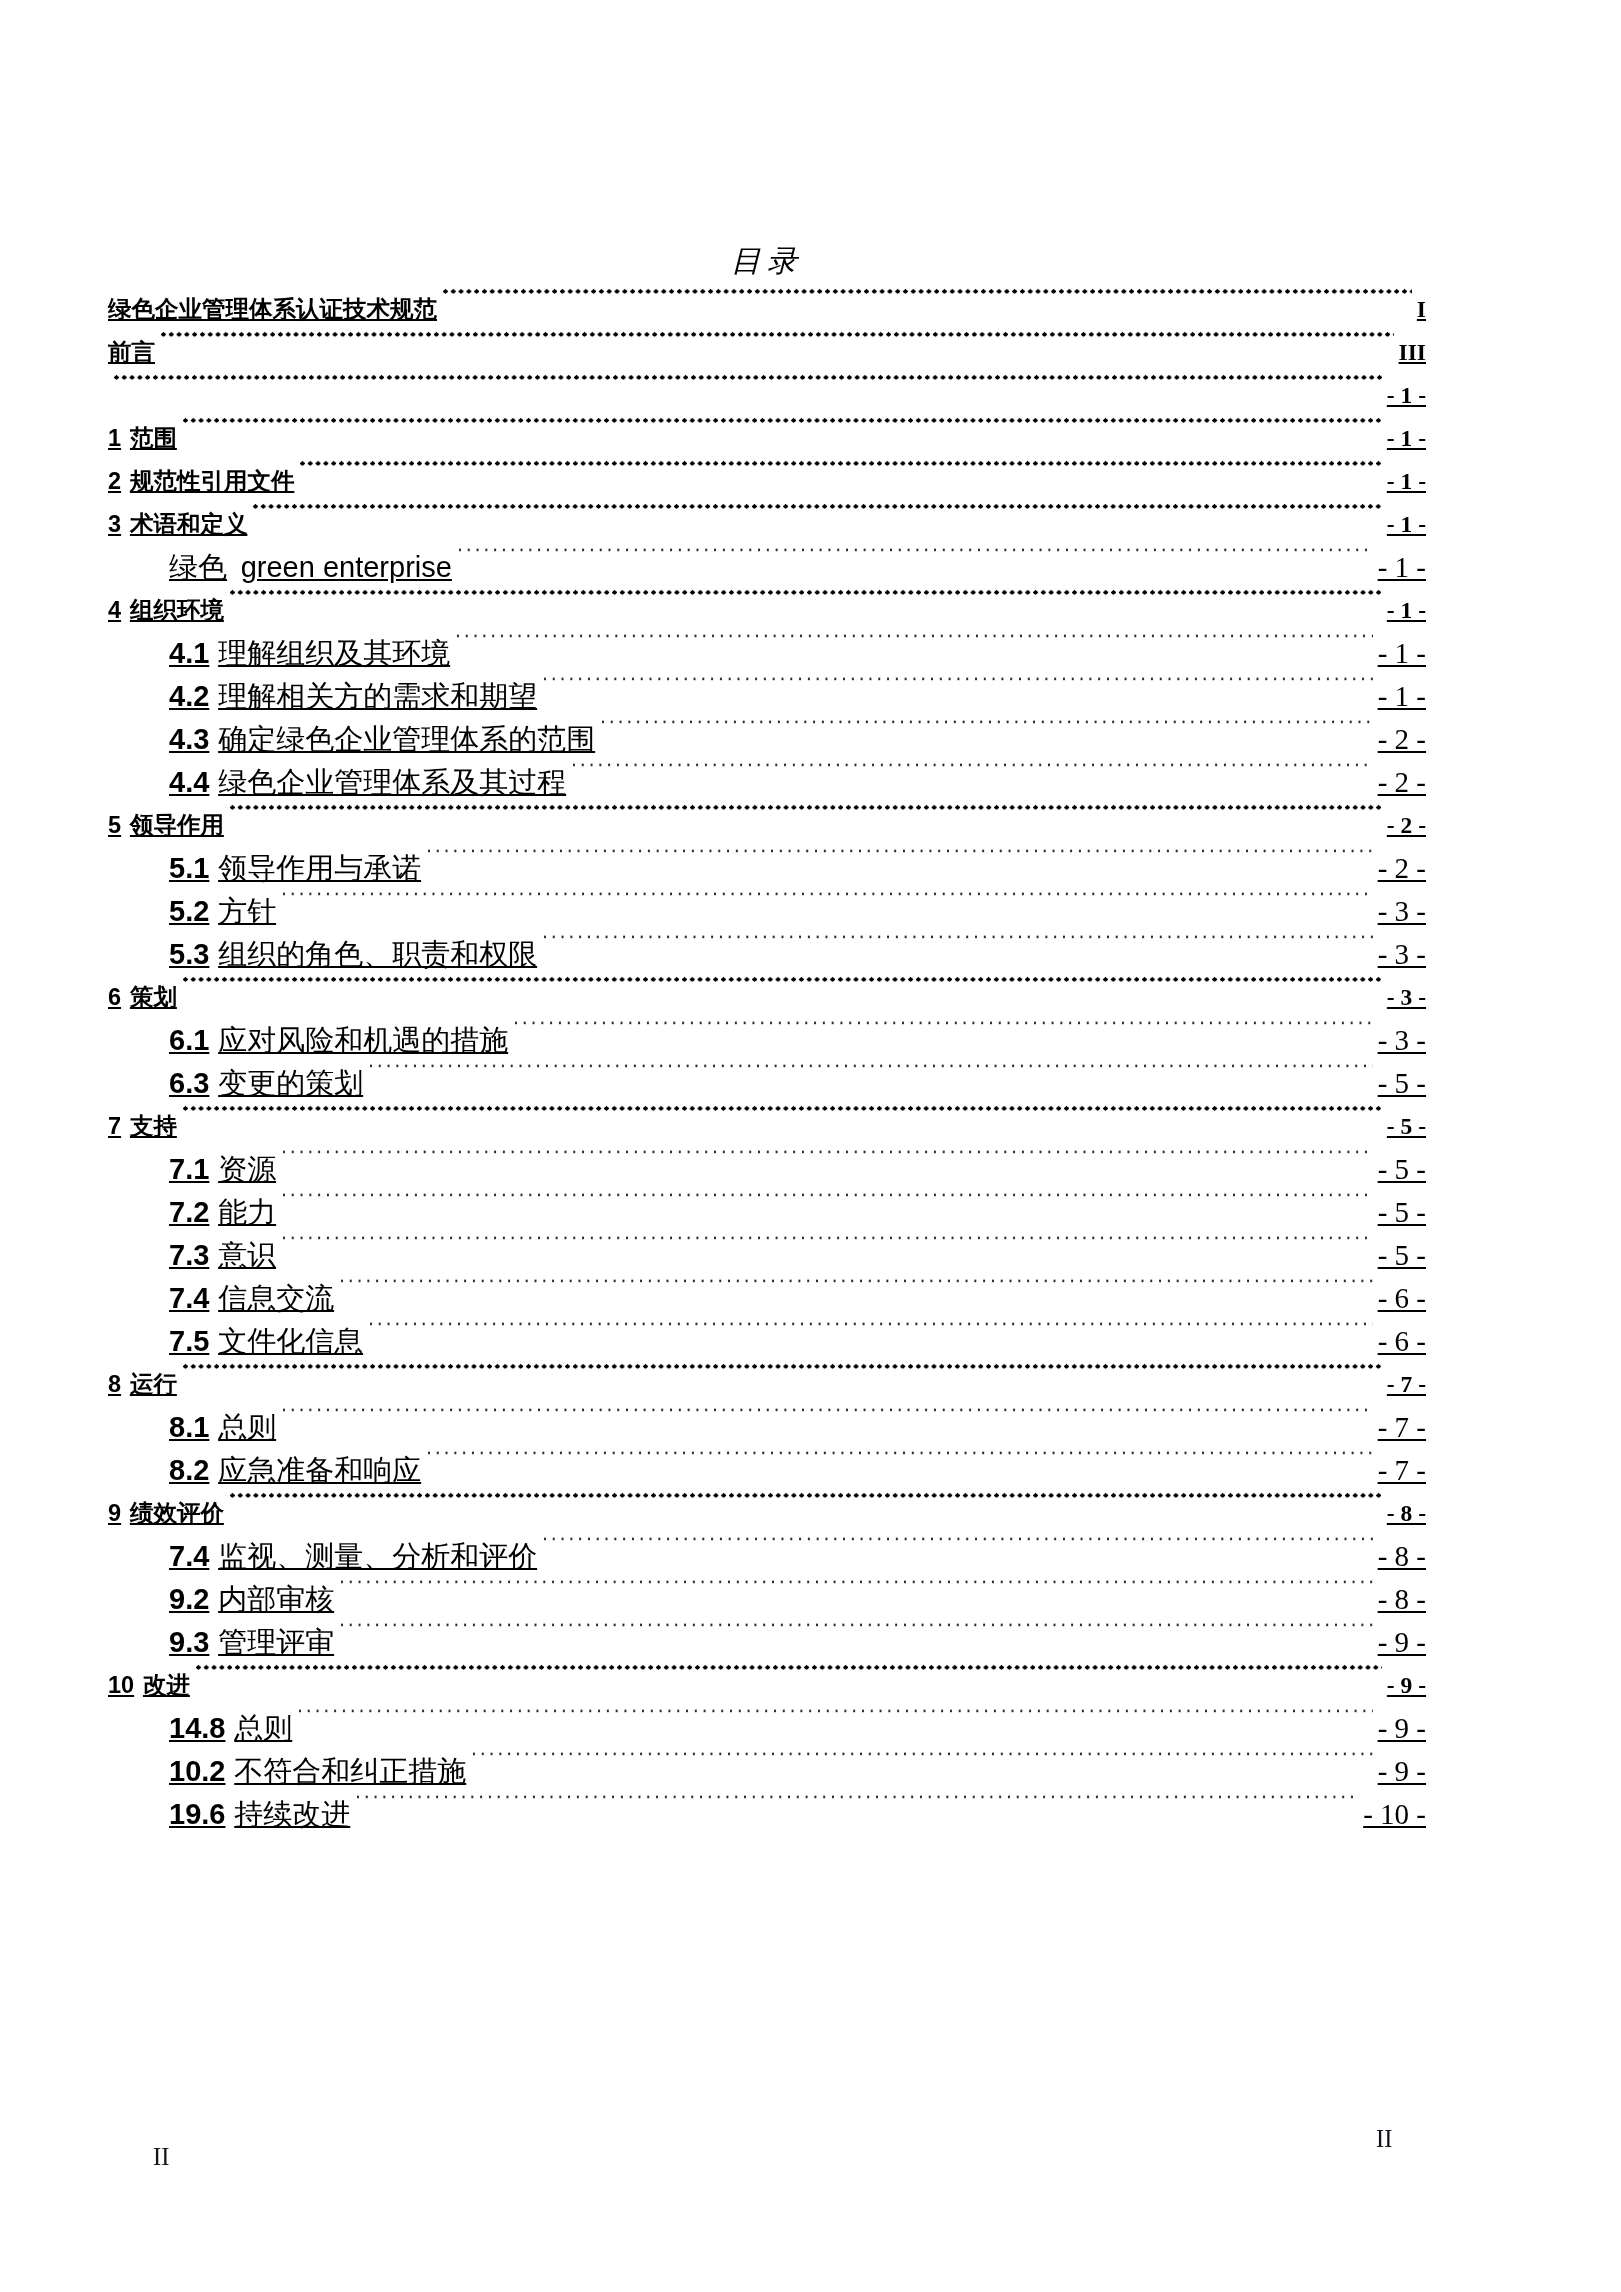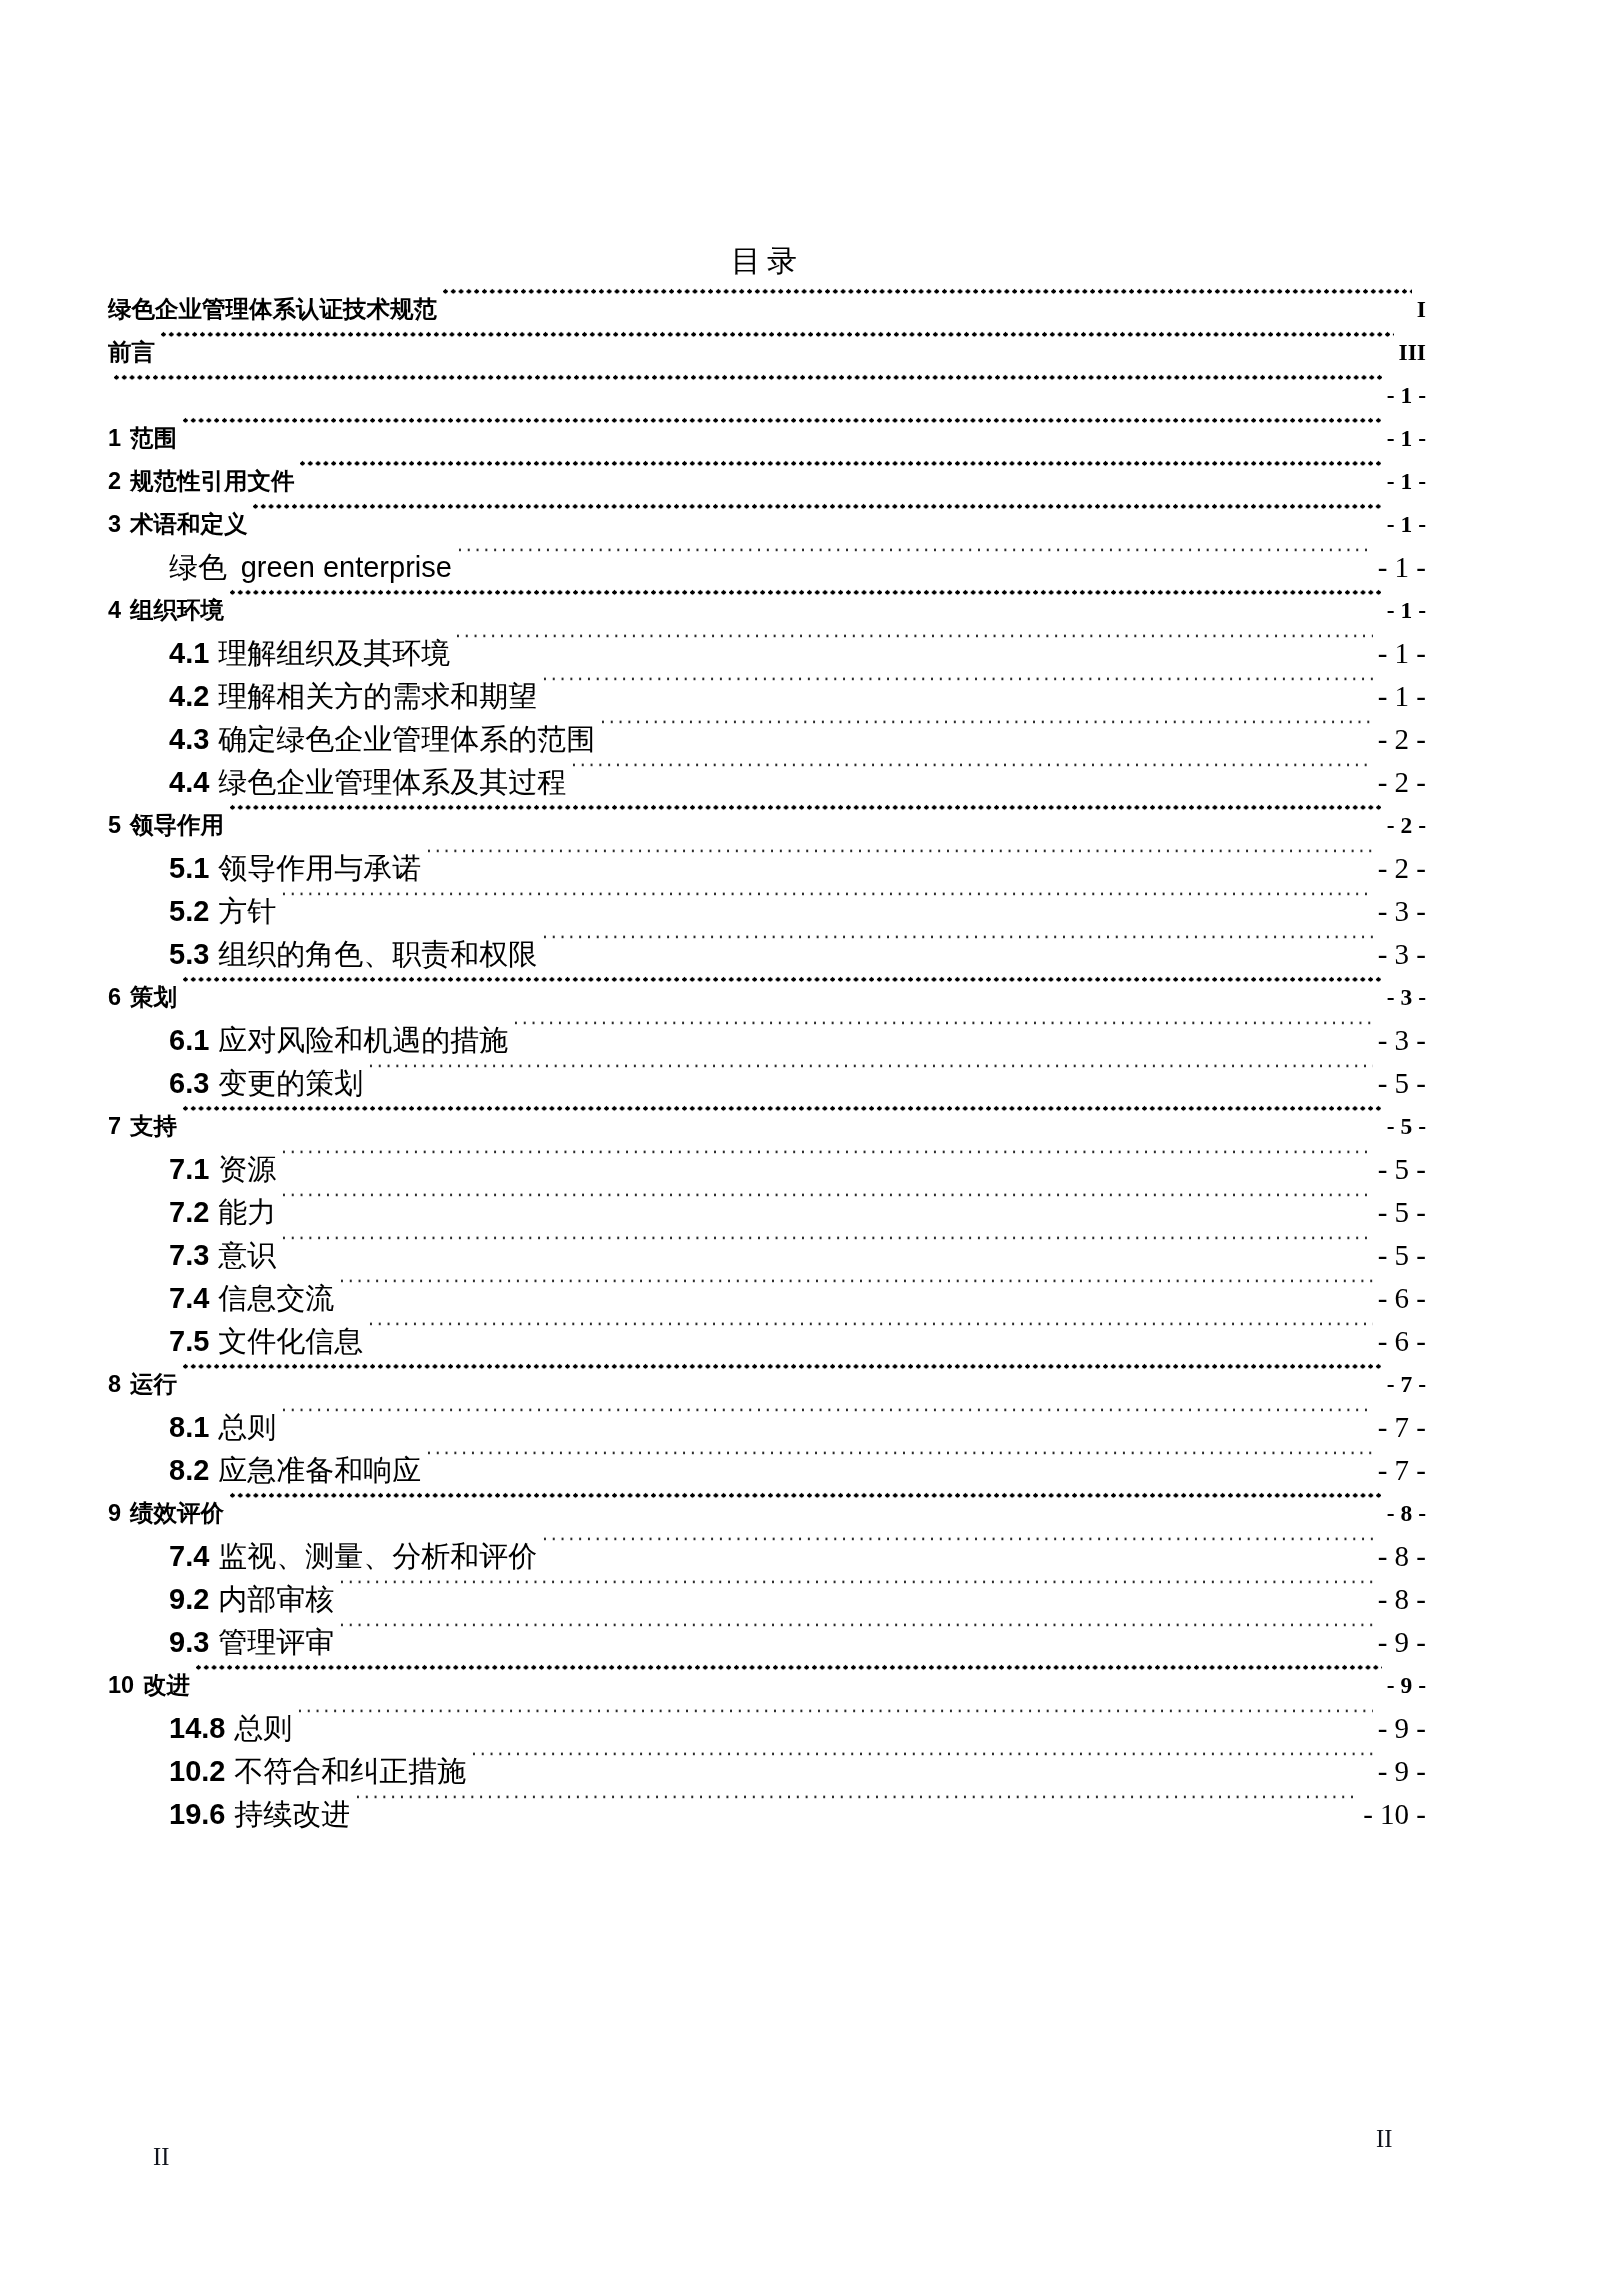--- a/index.html
+++ b/index.html
@@ -11,32 +11,34 @@
     font-family:"Liberation Serif","DejaVu Serif",serif;
     overflow:hidden;
   }
   .doc-title{
     position:absolute;
     top:241px;left:108px;width:1318px;
     text-align:center;
     font-size:30px;
     letter-spacing:5.9px;
     white-space:nowrap;
+    font-style:italic;
   }
   .toc{
     position:absolute;
     top:288px;left:108px;width:1318px;
   }
   .toc-row{
     display:flex;
     align-items:flex-end;
     height:43px;
     line-height:43px;
     font-size:22.5px;
     white-space:nowrap;
+    text-decoration:underline;
   }
   .toc-row.level2{padding-left:61px;font-size:29px;color:#000000;}
   .toc-row.level1{font-weight:700;font-size:23.5px;}
   .num{
     font-family:"Liberation Sans","DejaVu Sans",sans-serif;
     font-weight:700;
     margin-right:8.8px;
   }
   .text{}
   .text-en{

